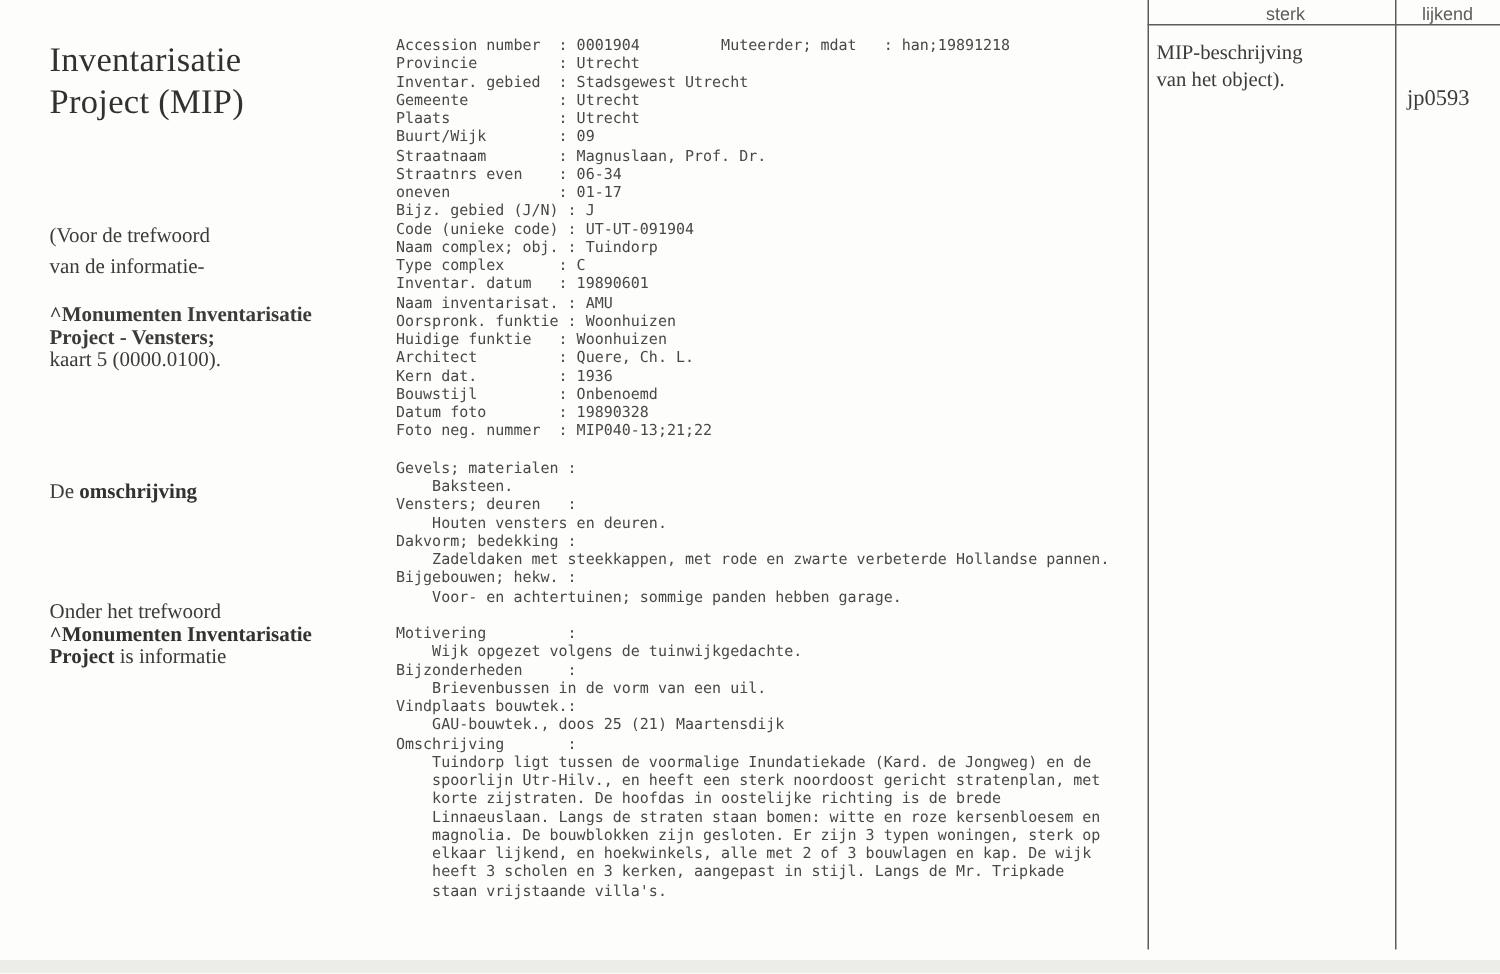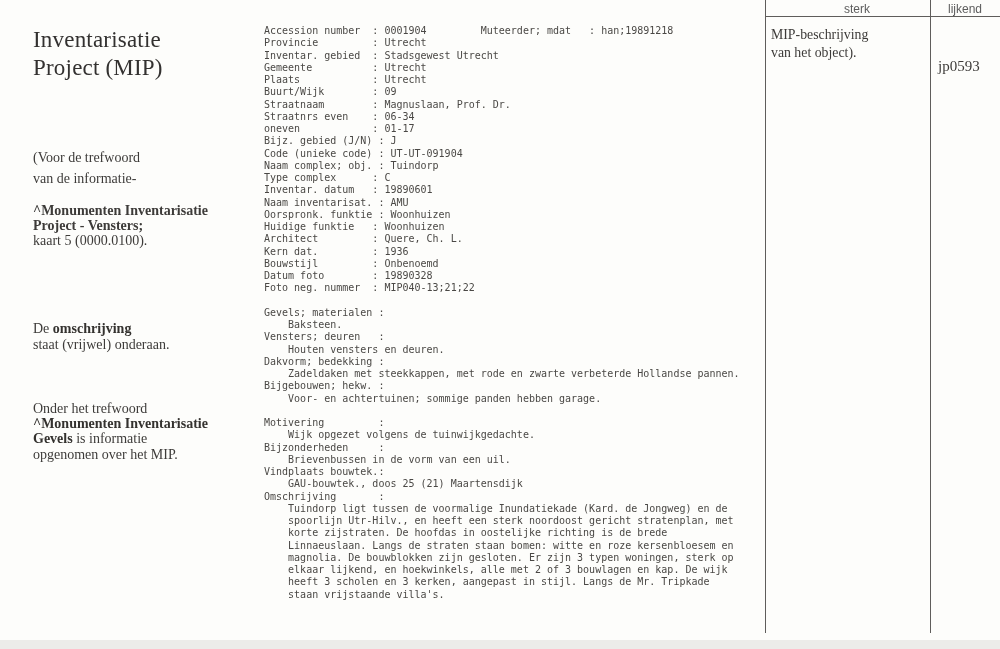--- a/index.html
+++ b/index.html
@@ -66,28 +66,26 @@
   <div>van de informatie-</div>
 </div>
 <div class="abs note note-intro-b">
   <div>^Monumenten Inventarisatie</div>
   <div>Project - Vensters;</div>
   <div class="normal">kaart 5 (0000.0100).</div>
 </div>
 
 <div class="abs note note-omschrijving">
   <div><span>De </span><b>omschrijving</b></div>
-  <div>staat (vrijwel) onderaan.</div>
 </div>
 
 <div class="abs note note-trefwoord">
   <div>Onder het trefwoord</div>
   <b>^Monumenten Inventarisatie</b>
-  <div><b>Gevels</b><span> is informatie</span></div>
-  <div>opgenomen over het MIP.</div>
+  <div><b>Project</b><span> is informatie</span></div>
 </div>
 
 <pre class="abs record-pre" id="record-pre">Accession number  : 0001904         Muteerder; mdat   : han;19891218
 Provincie         : Utrecht
 Inventar. gebied  : Stadsgewest Utrecht
 Gemeente          : Utrecht
 Plaats            : Utrecht
 Buurt/Wijk        : 09
 Straatnaam        : Magnuslaan, Prof. Dr.
 Straatnrs even    : 06-34

